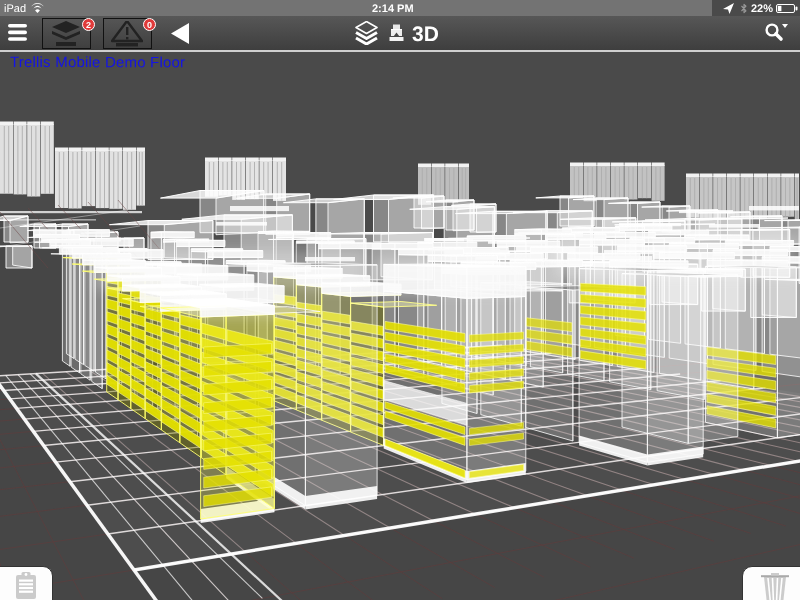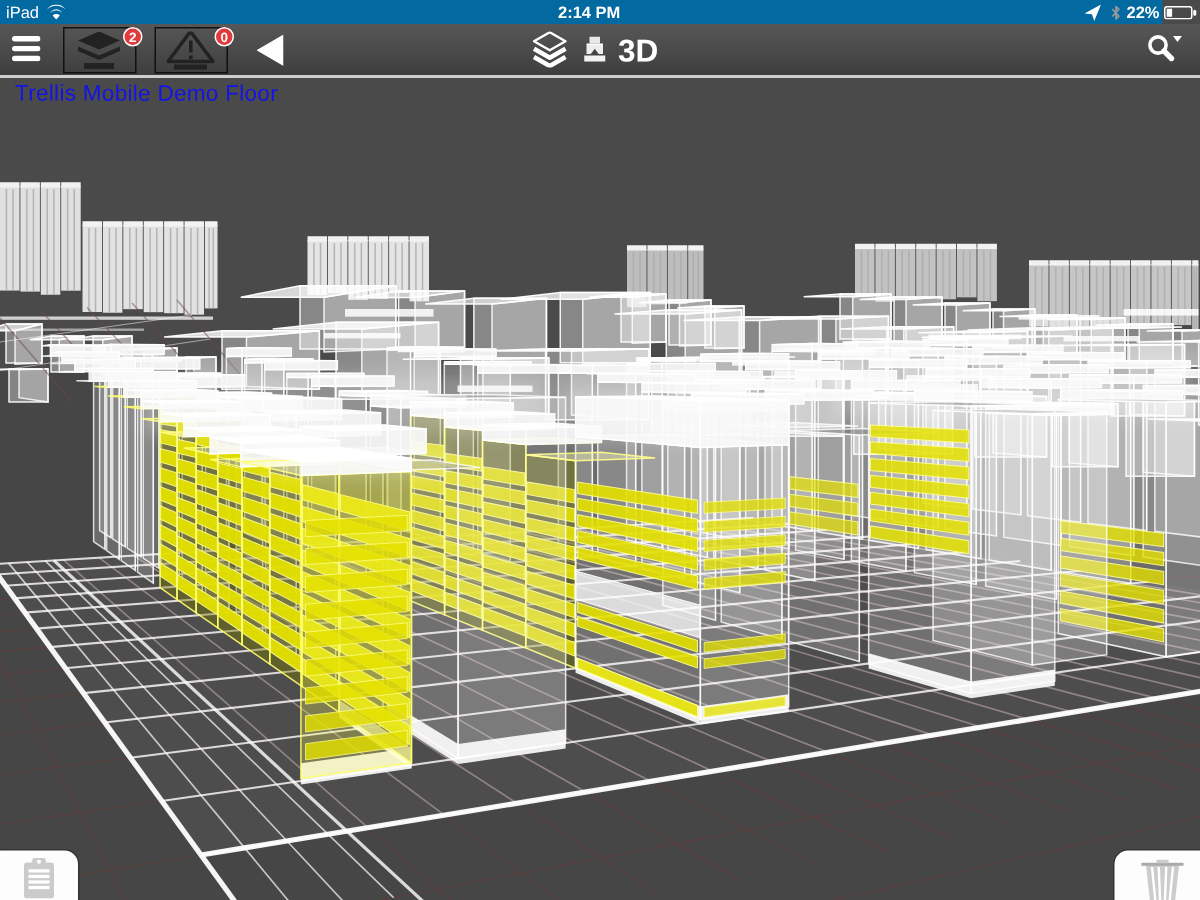--- a/index.html
+++ b/index.html
@@ -1,16 +1,16 @@
 <!DOCTYPE html>
 <html><head><meta charset="utf-8"><style>
 * { margin:0; padding:0; box-sizing:border-box; }
 body { width:800px; height:600px; overflow:hidden; font-family:"Liberation Sans", sans-serif; background:#4a4a4a; }
 #scene { position:absolute; left:0; top:0; }
-#statusbar { position:absolute; left:0; top:0; width:775px; height:16px; background:#0369a1; color:#fff;
+#statusbar { position:absolute; left:0; top:0; width:712px; height:16px; background:#737373; color:#fff;
   font-size:11px; line-height:16px; }
 #toolbar { position:absolute; left:0; top:16px; width:800px; height:36px;
   background:linear-gradient(#575757,#3e3e3e); border-bottom:2px solid #cfcfcf; }
 .tabbox { position:absolute; top:2px; width:49px; height:31px; border:1.5px solid #111; }
 .badge { position:absolute; width:13px; height:13px; background:#e03a3a; border:1.5px solid #fff;
   border-radius:50%; color:#fff; font-size:9px; font-weight:bold; text-align:center; line-height:13px; }
 
 .btn { position:absolute; width:62px; height:44px; background:#fdfdfd; border:1px solid #333; }
 </style></head><body>
 <svg id="scene" width="800" height="600" viewBox="0 0 800 600">

